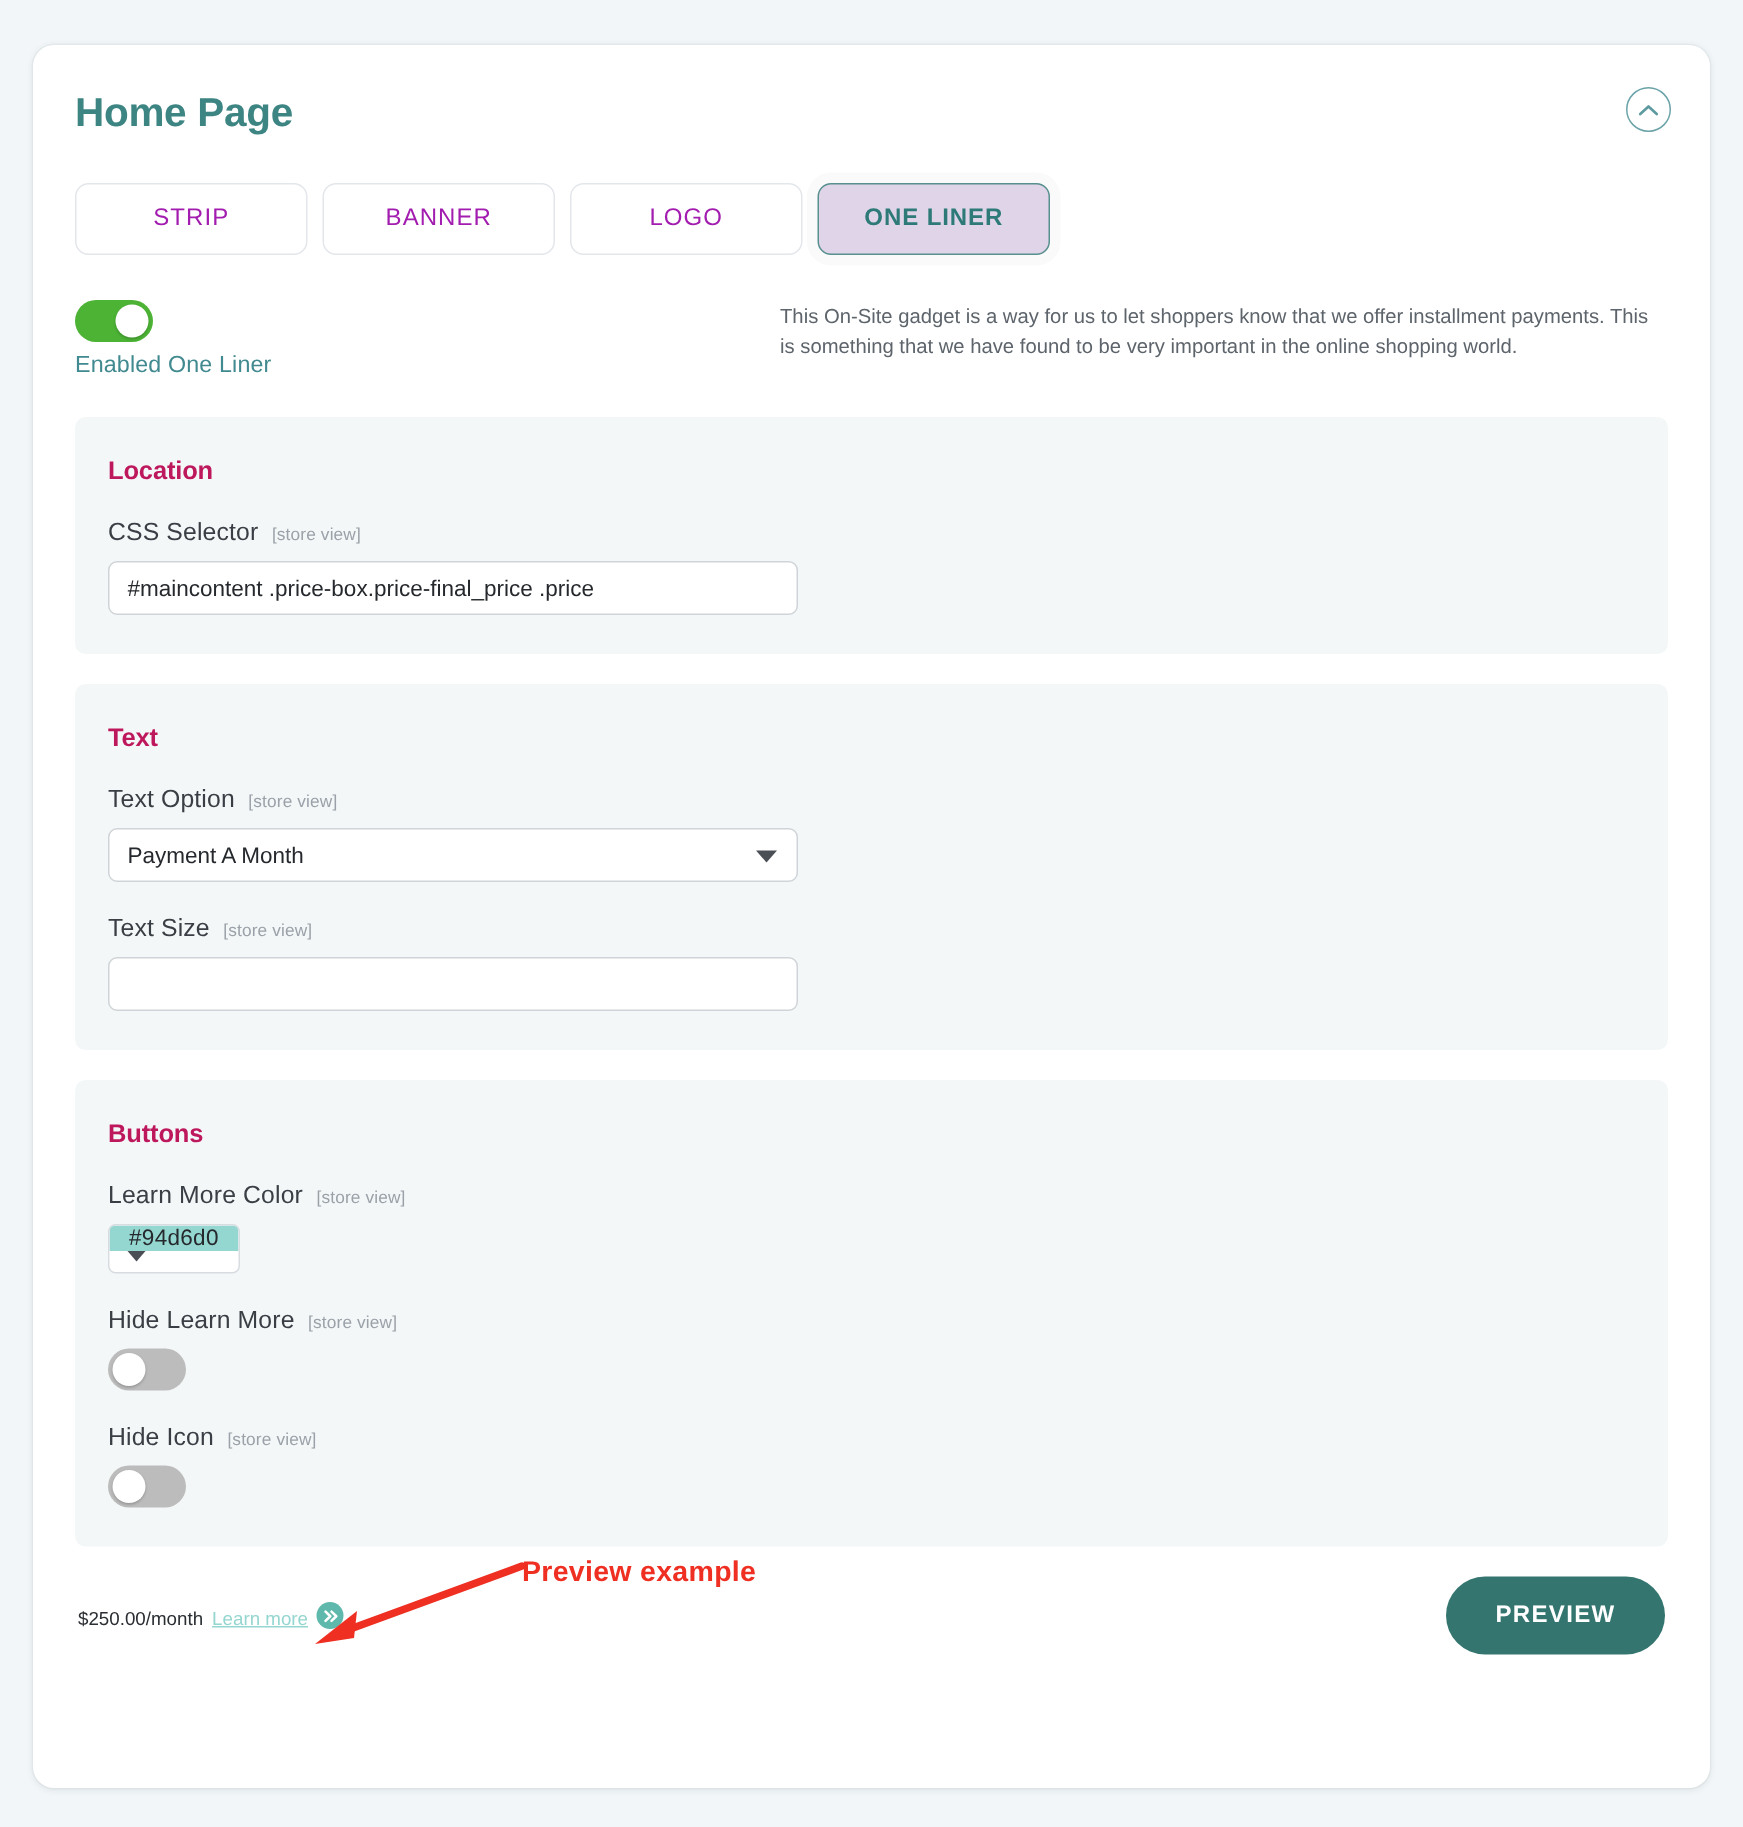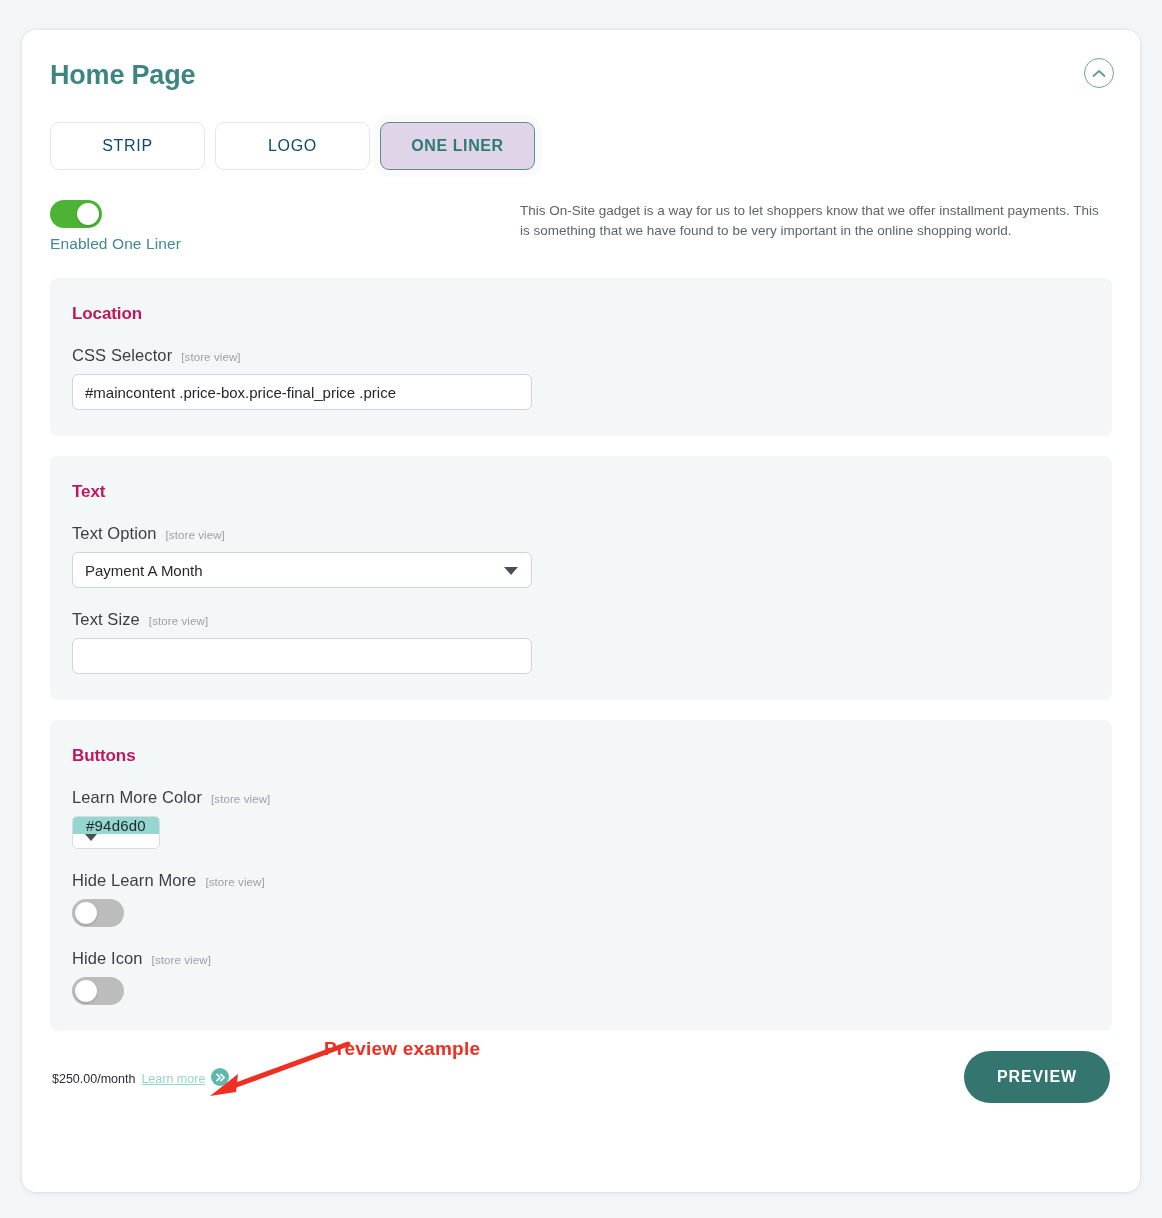--- a/index.html
+++ b/index.html
@@ -70,21 +70,21 @@
     min-width: 155px;
     height: 48px;
     border-radius: 9px;
     border: 1px solid #e3e6ea;
     background: #fff;
     display: flex;
     align-items: center;
     justify-content: center;
     font-size: 16px;
     letter-spacing: 0.7px;
-    color: #0c4a6e;
+    color: #a21caf;
     cursor: pointer;
     font-family: "Liberation Sans", sans-serif;
   }
   .tab.active {
     background: #e0d5e8;
     border: 1.5px solid #57908f;
     color: #2d7a78;
     font-weight: bold;
     letter-spacing: 0.6px;
     box-shadow: 0 0 0 7px #fafafa;
@@ -273,21 +273,21 @@
     font-weight: bold;
     letter-spacing: 0.9px;
     cursor: pointer;
     font-family: "Liberation Sans", sans-serif;
     margin-top: 6px;
   }
 
   
   .annotation {
     position: absolute;
-    left: 324px;
+    left: 348px;
     top: 1038px;
     font-size: 19px;
     font-weight: bold;
     color: #ee2f22;
     letter-spacing: 0.2px;
     white-space: nowrap;
   }
   .arrow-svg {
     position: absolute;
     left: 196px;
@@ -305,20 +305,21 @@
       <h1 class="page-title">Home Page</h1>
       <div class="collapse-btn">
         <svg width="14" height="9" viewBox="0 0 14 9" aria-hidden="true">
           <polyline points="1.5,7 7,2 12.5,7" fill="none" stroke="#5e9ba1" stroke-width="1.8" stroke-linecap="round" stroke-linejoin="round"></polyline>
         </svg>
       </div>
     </div>
 
     <div class="tabs">
       <div class="tab">STRIP</div>
+      <div class="tab">BANNER</div>
       <div class="tab">LOGO</div>
       <div class="tab active">ONE LINER</div>
     </div>
 
     <div class="enable-row">
       <div class="enable-left">
         <div class="switch on">
           <span class="knob"></span>
         </div>
         <div class="enable-label">Enabled One Liner</div>

